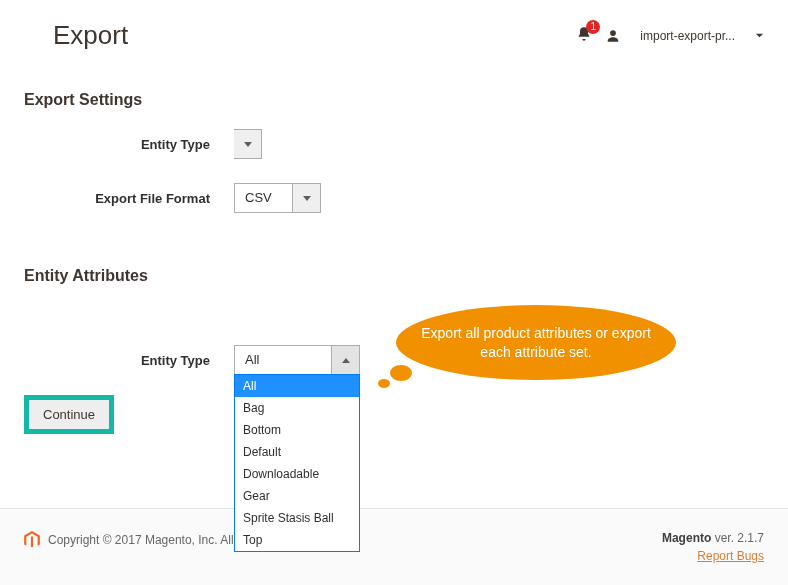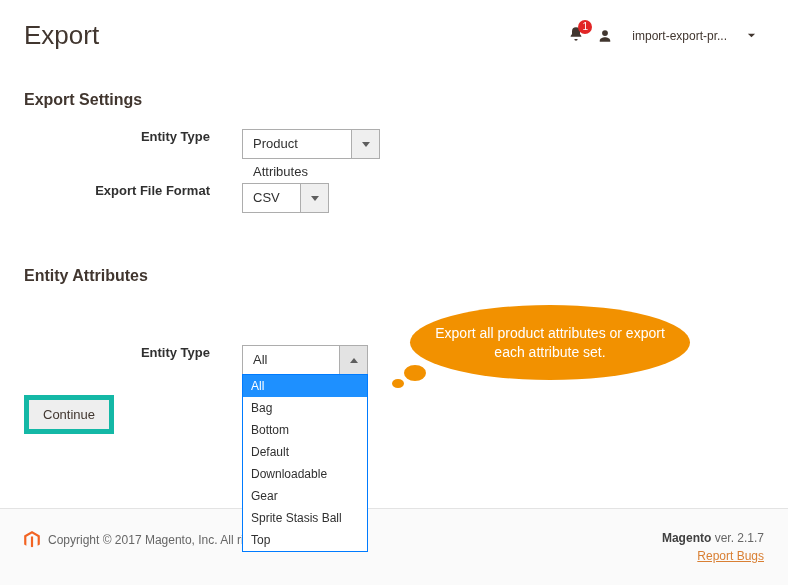--- a/index.html
+++ b/index.html
@@ -10,21 +10,22 @@
       background: #fff;
       width: 788px;
       height: 585px;
       position: relative;
       overflow: hidden;
     }
     .header {
       display: flex;
       justify-content: space-between;
       align-items: center;
-      padding: 20px 32px 10px 24px;
+      padding: 20px 24px 10px 24px;
+      margin-left: 29px;
     }
     .page-title {
       font-size: 26px;
       font-weight: 400;
       color: #41362f;
     }
     .header-right {
       display: flex;
       align-items: center;
       gap: 14px;
@@ -59,23 +60,22 @@
     .caret-svg { width: 9px; height: 9px; fill: #41362f; }
 
     .section-title {
       font-size: 16px;
       font-weight: 600;
       color: #41362f;
       padding: 30px 32px 14px 24px;
     }
     .form-row {
       display: flex;
-      align-items: flex-start;
+      align-items: center;
       padding: 6px 24px;
-      gap: 8px;
     }
     .form-label {
       width: 210px;
       text-align: right;
       padding-right: 24px;
       font-size: 13px;
       color: #303030;
       font-weight: 600;
     }
     .select-box {
@@ -145,21 +145,21 @@
       padding: 7px 14px;
       background: #eee;
       border: 5px solid #14b8a6;
       font-size: 13px;
       color: #41362f;
       cursor: pointer;
     }
 
     .tooltip-bubble {
       position: absolute;
-      left: 410px;
+      left: 396px;
       top: 305px;
       width: 280px;
       height: 75px;
       z-index: 15;
     }
     .bubble-body {
       position: absolute;
       left: 0; top: 0;
       width: 280px; height: 75px;
       background: #f29100;
@@ -243,21 +243,20 @@
         </svg>
     </span>
   </div>
 </div>
 
 <div class="section-title">Export Settings</div>
 
 <div class="form-row">
   <div class="form-label">Entity Type</div>
   <div class="select-box w110">
-    <div class="select-text">Product Attributes</div>
     <div class="select-btn">
         <span class="arrow-down"></span>
       </div>
   </div>
 </div>
 
 <div class="form-row" style="margin-top:12px;">
   <div class="form-label">Export File Format</div>
   <div class="select-box w40">
     <div class="select-text">CSV</div>

